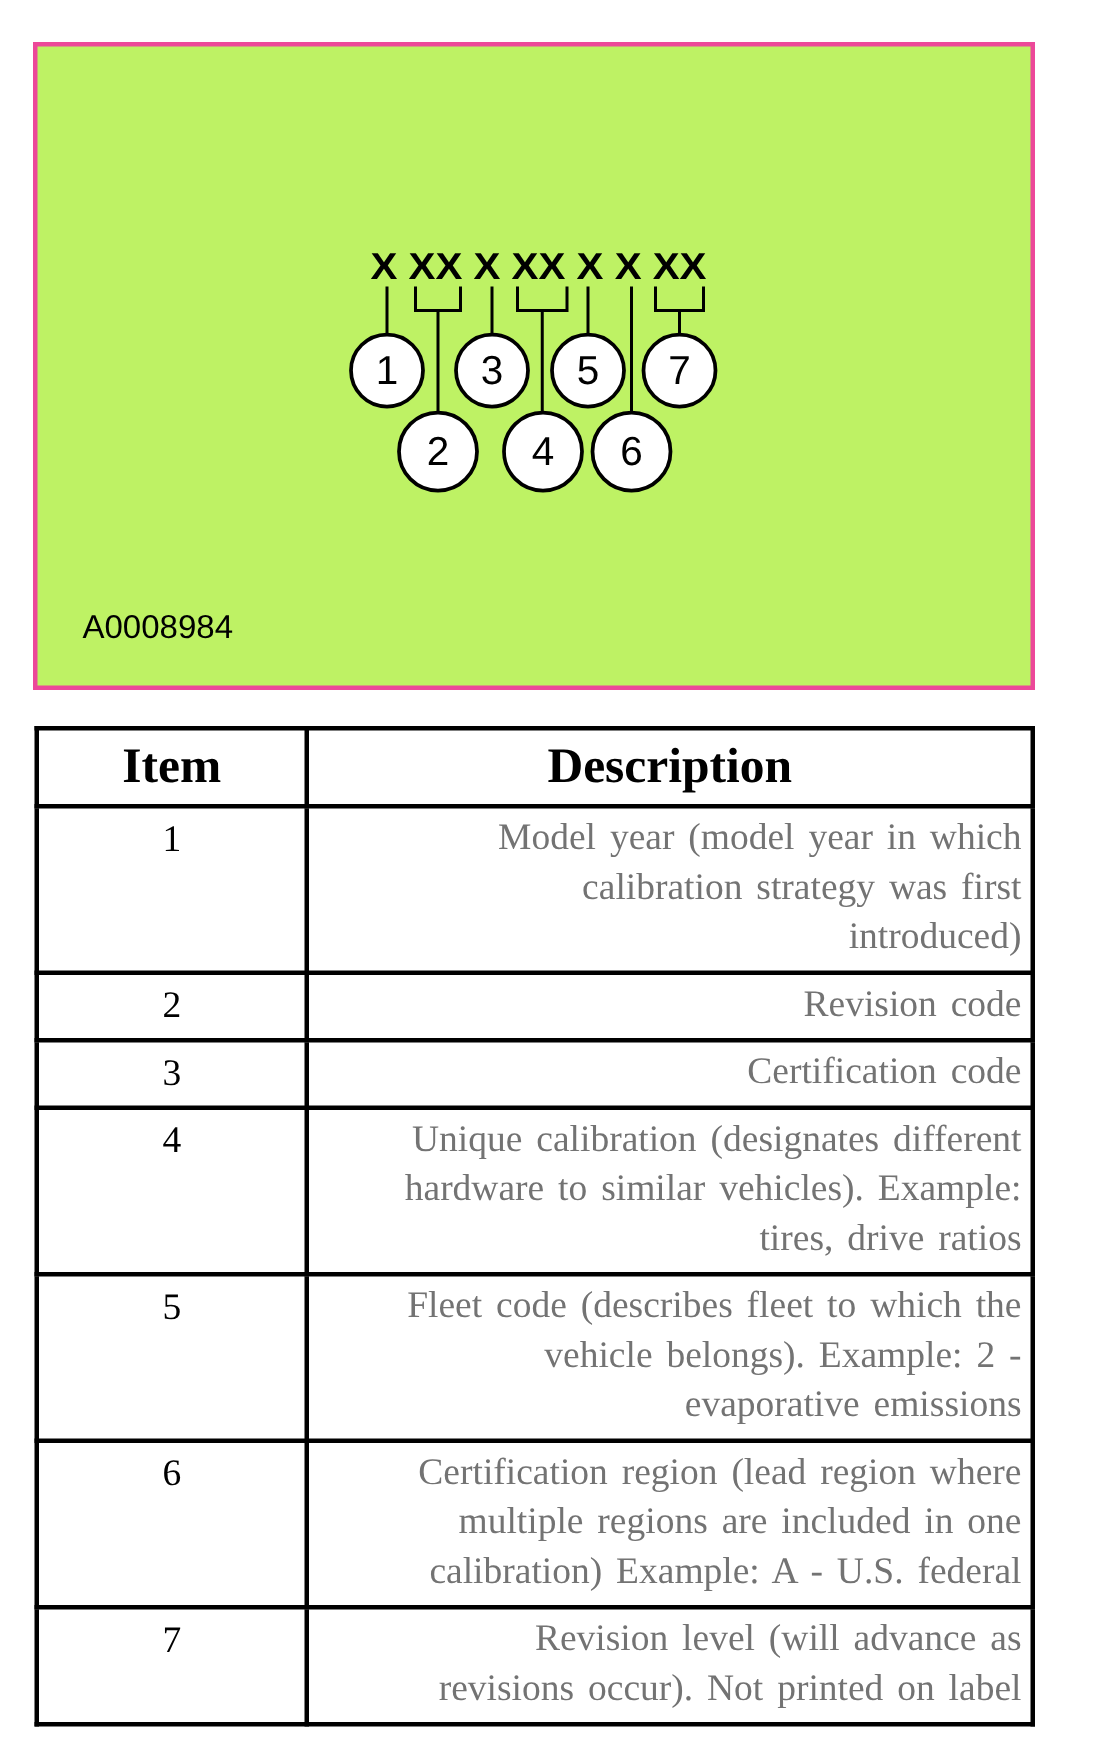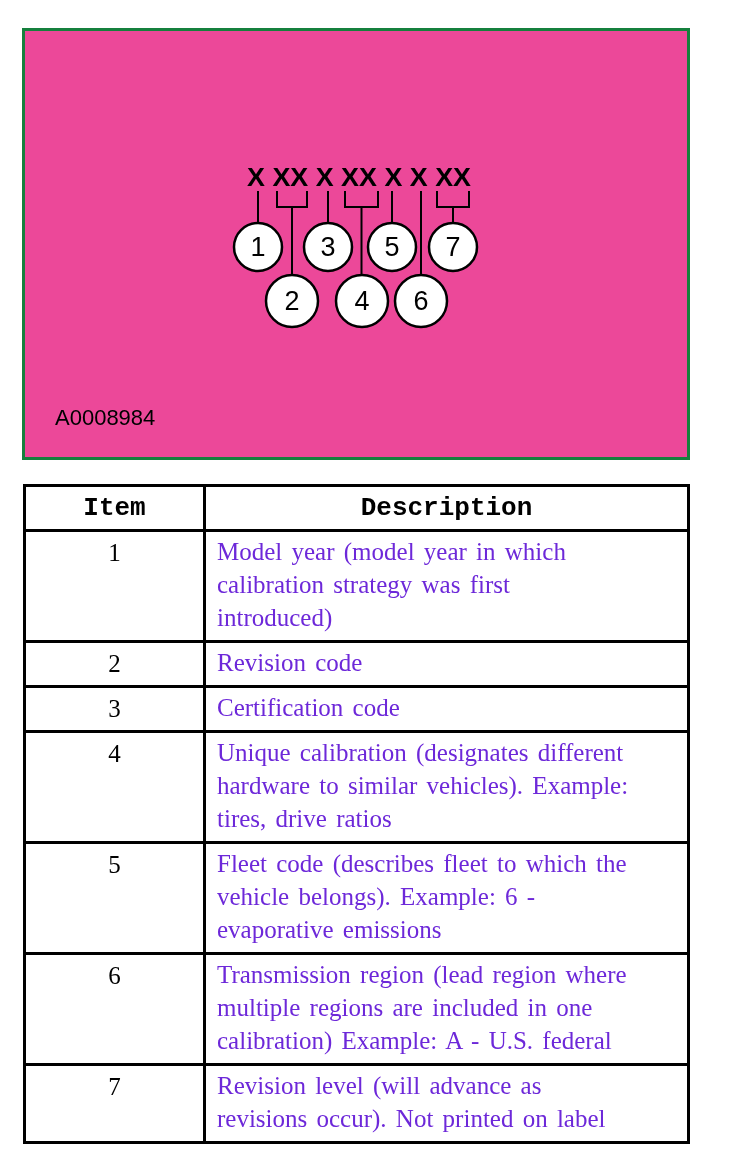--- a/index.html
+++ b/index.html
@@ -13,22 +13,22 @@
     height: 1160px;
     background: #ffffff;
     overflow: hidden;
   }
   .figure-box {
     position: absolute;
     left: 22px;
     top: 28px;
     width: 662px;
     height: 426px;
-    border: 3px solid #15803d;
-    background: #ec4899;
+    border: 3px solid #ec4899;
+    background: #bef264;
   }
   .figure-box svg {
     display: block;
     width: 662px;
     height: 426px;
   }
   .code-text {
     font-family: "Liberation Sans", sans-serif;
     font-weight: 700;
     font-size: 25px;
@@ -65,47 +65,47 @@
     table-layout: fixed;
     background: #ffffff;
   }
   table.spec-table th,
   table.spec-table td {
     border: 3px solid #000000;
     margin: 0;
   }
   col.c-item { width: 180px; }
   th.hdr {
-    font-family: Liberation Mono, monospace;
+    font-family: Liberation Serif, serif;
     font-weight: 700;
-    font-size: 26px;
+    font-size: 33px;
     text-align: center;
     vertical-align: middle;
     padding: 6px 4px;
     color: #000000;
   }
   td.item-cell {
     font-family: "Liberation Serif", serif;
     font-size: 25px;
     line-height: 33px;
     text-align: center;
     vertical-align: top;
     padding-top: 4px;
     color: #000000;
   }
   td.desc-cell {
     font-family: "Liberation Serif", serif;
     font-size: 25px;
     line-height: 33px;
-    text-align: left;
+    text-align: right;
     vertical-align: top;
     padding: 3px 6px 6px 11px;
     white-space: pre-line;
     word-spacing: 3px;
-    color: #6d28d9;
+    color: #737373;
   }
 </style>
 </head>
 <body>
 
 <div class="page">
 
   <div class="figure-box">
     <svg viewBox="0 0 662 426" xmlns="http://www.w3.org/2000/svg">
 
@@ -182,26 +182,26 @@
       </tr>
       <tr style="height:107px;">
         <td class="item-cell">4</td>
         <td class="desc-cell">Unique calibration (designates different
 hardware to similar vehicles). Example:
 tires, drive ratios</td>
       </tr>
       <tr style="height:106px;">
         <td class="item-cell">5</td>
         <td class="desc-cell">Fleet code (describes fleet to which the
-vehicle belongs). Example: 6 -
+vehicle belongs). Example: 2 -
 evaporative emissions</td>
       </tr>
       <tr style="height:107px;">
         <td class="item-cell">6</td>
-        <td class="desc-cell">Transmission region (lead region where
+        <td class="desc-cell">Certification region (lead region where
 multiple regions are included in one
 calibration) Example: A - U.S. federal</td>
       </tr>
       <tr style="height:72px;">
         <td class="item-cell">7</td>
         <td class="desc-cell">Revision level (will advance as
 revisions occur). Not printed on label</td>
       </tr>
     </tbody>
   </table>

